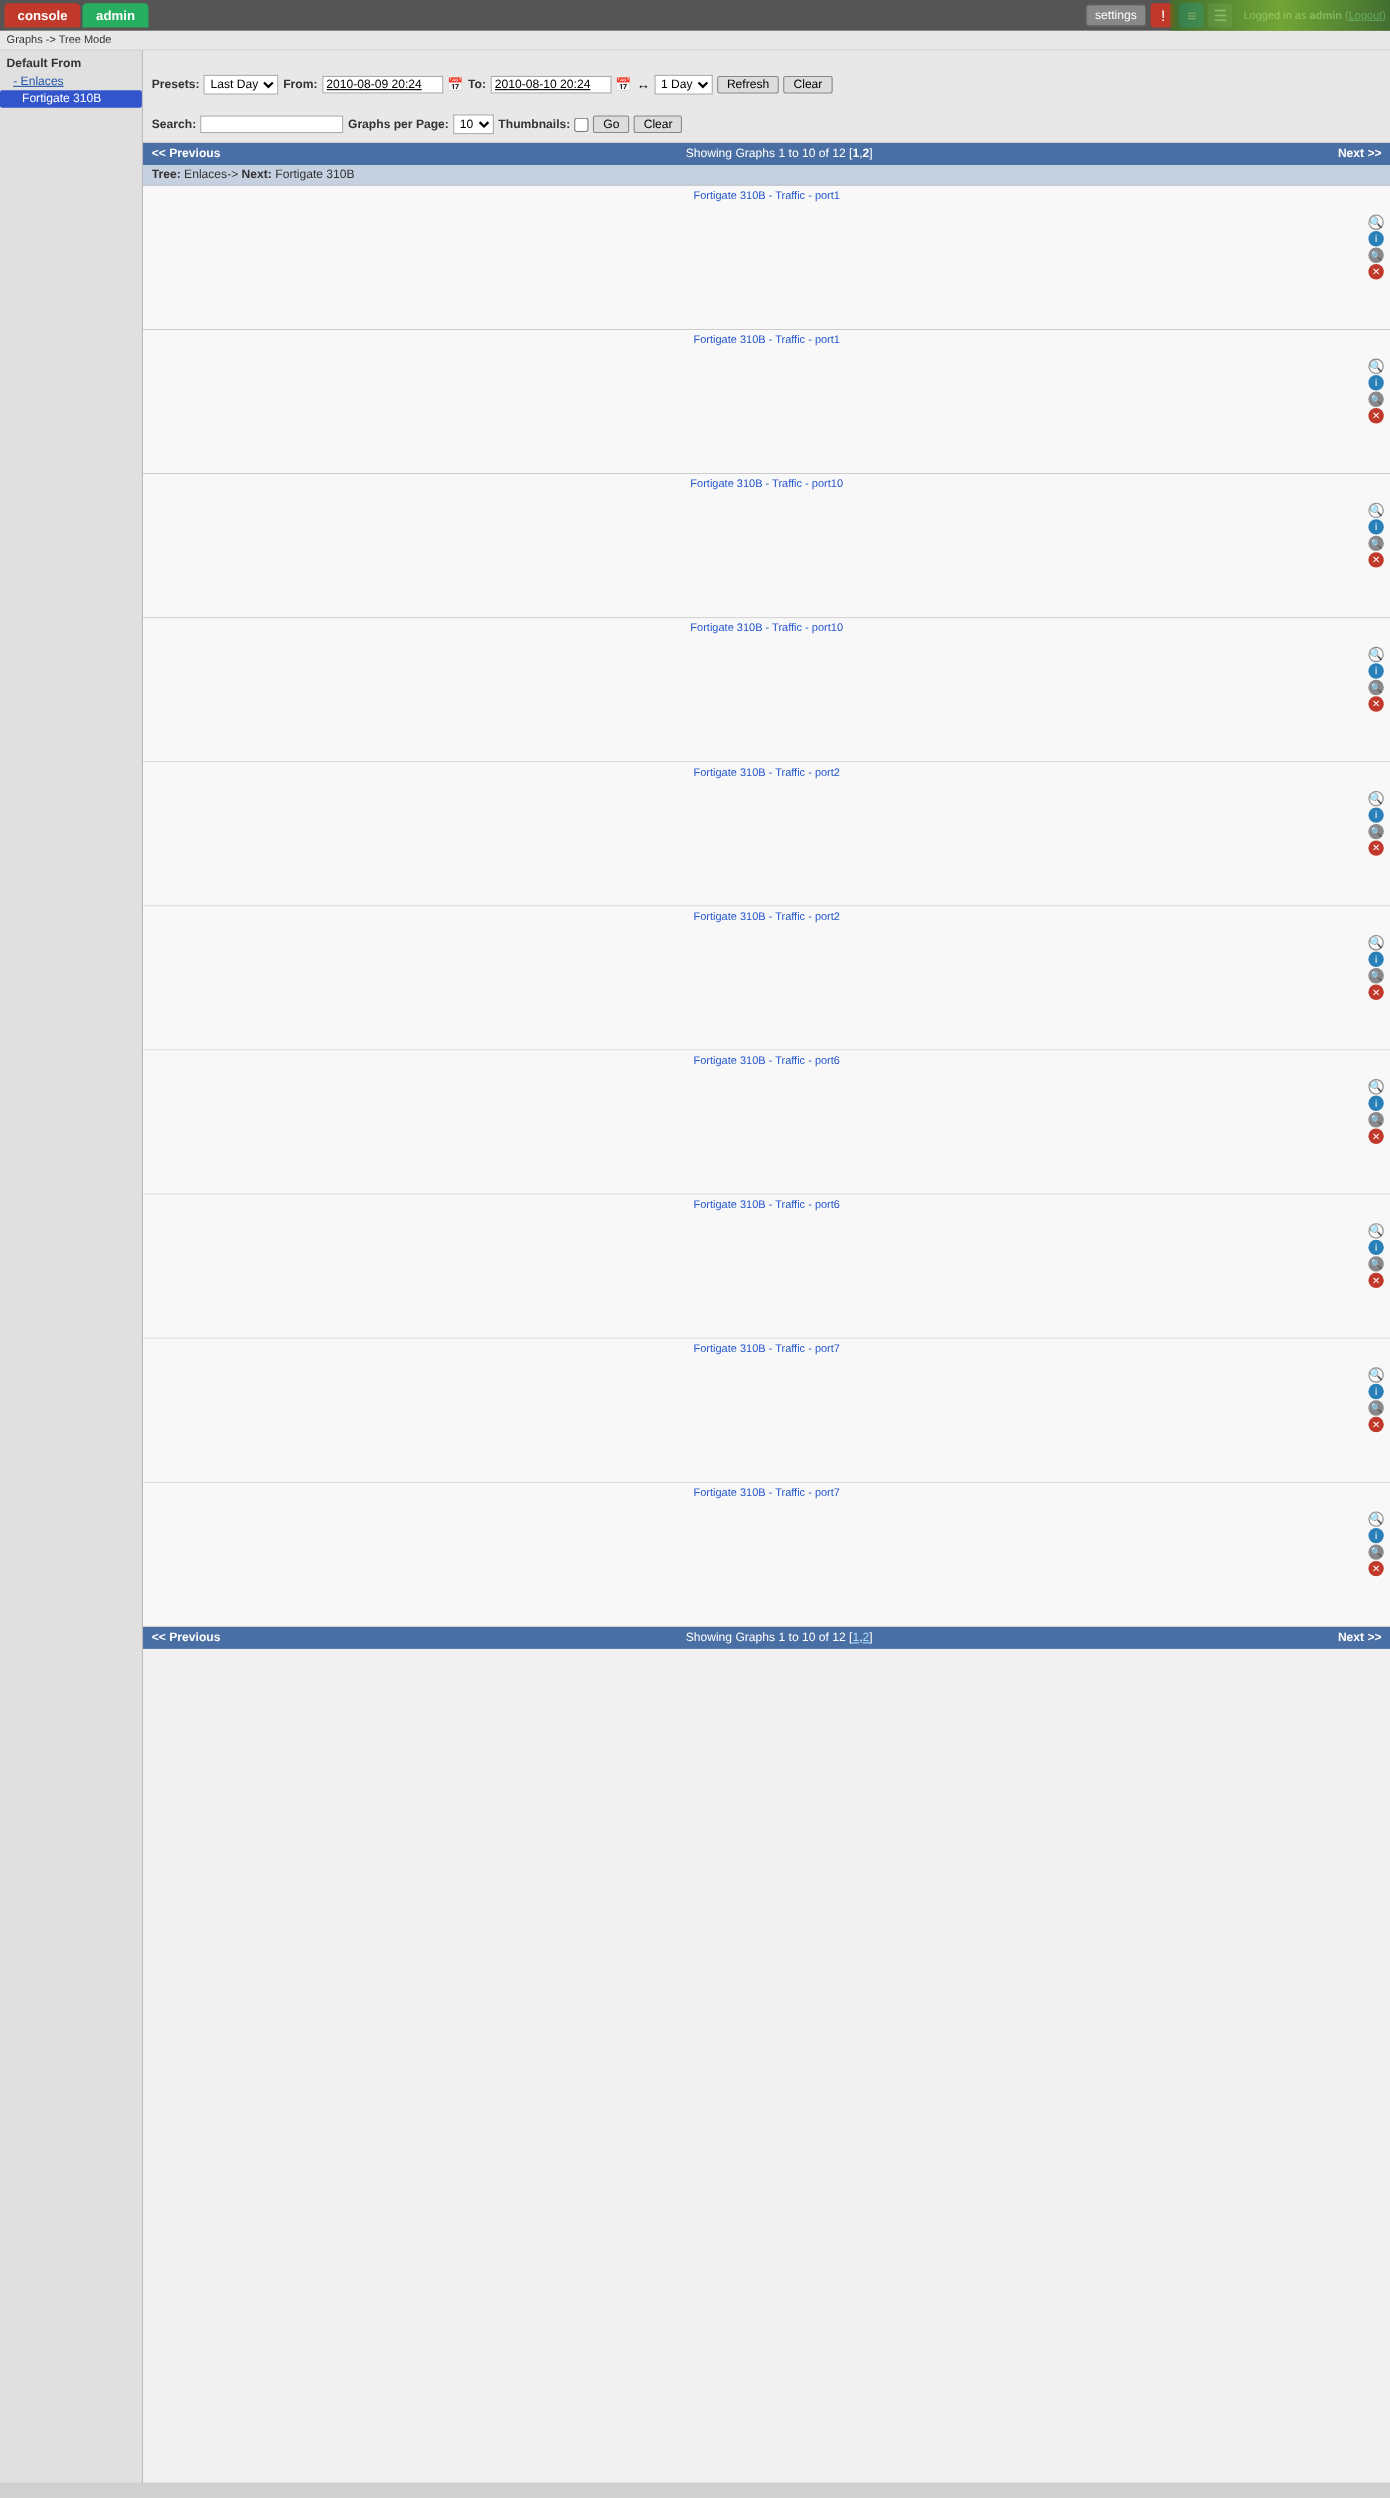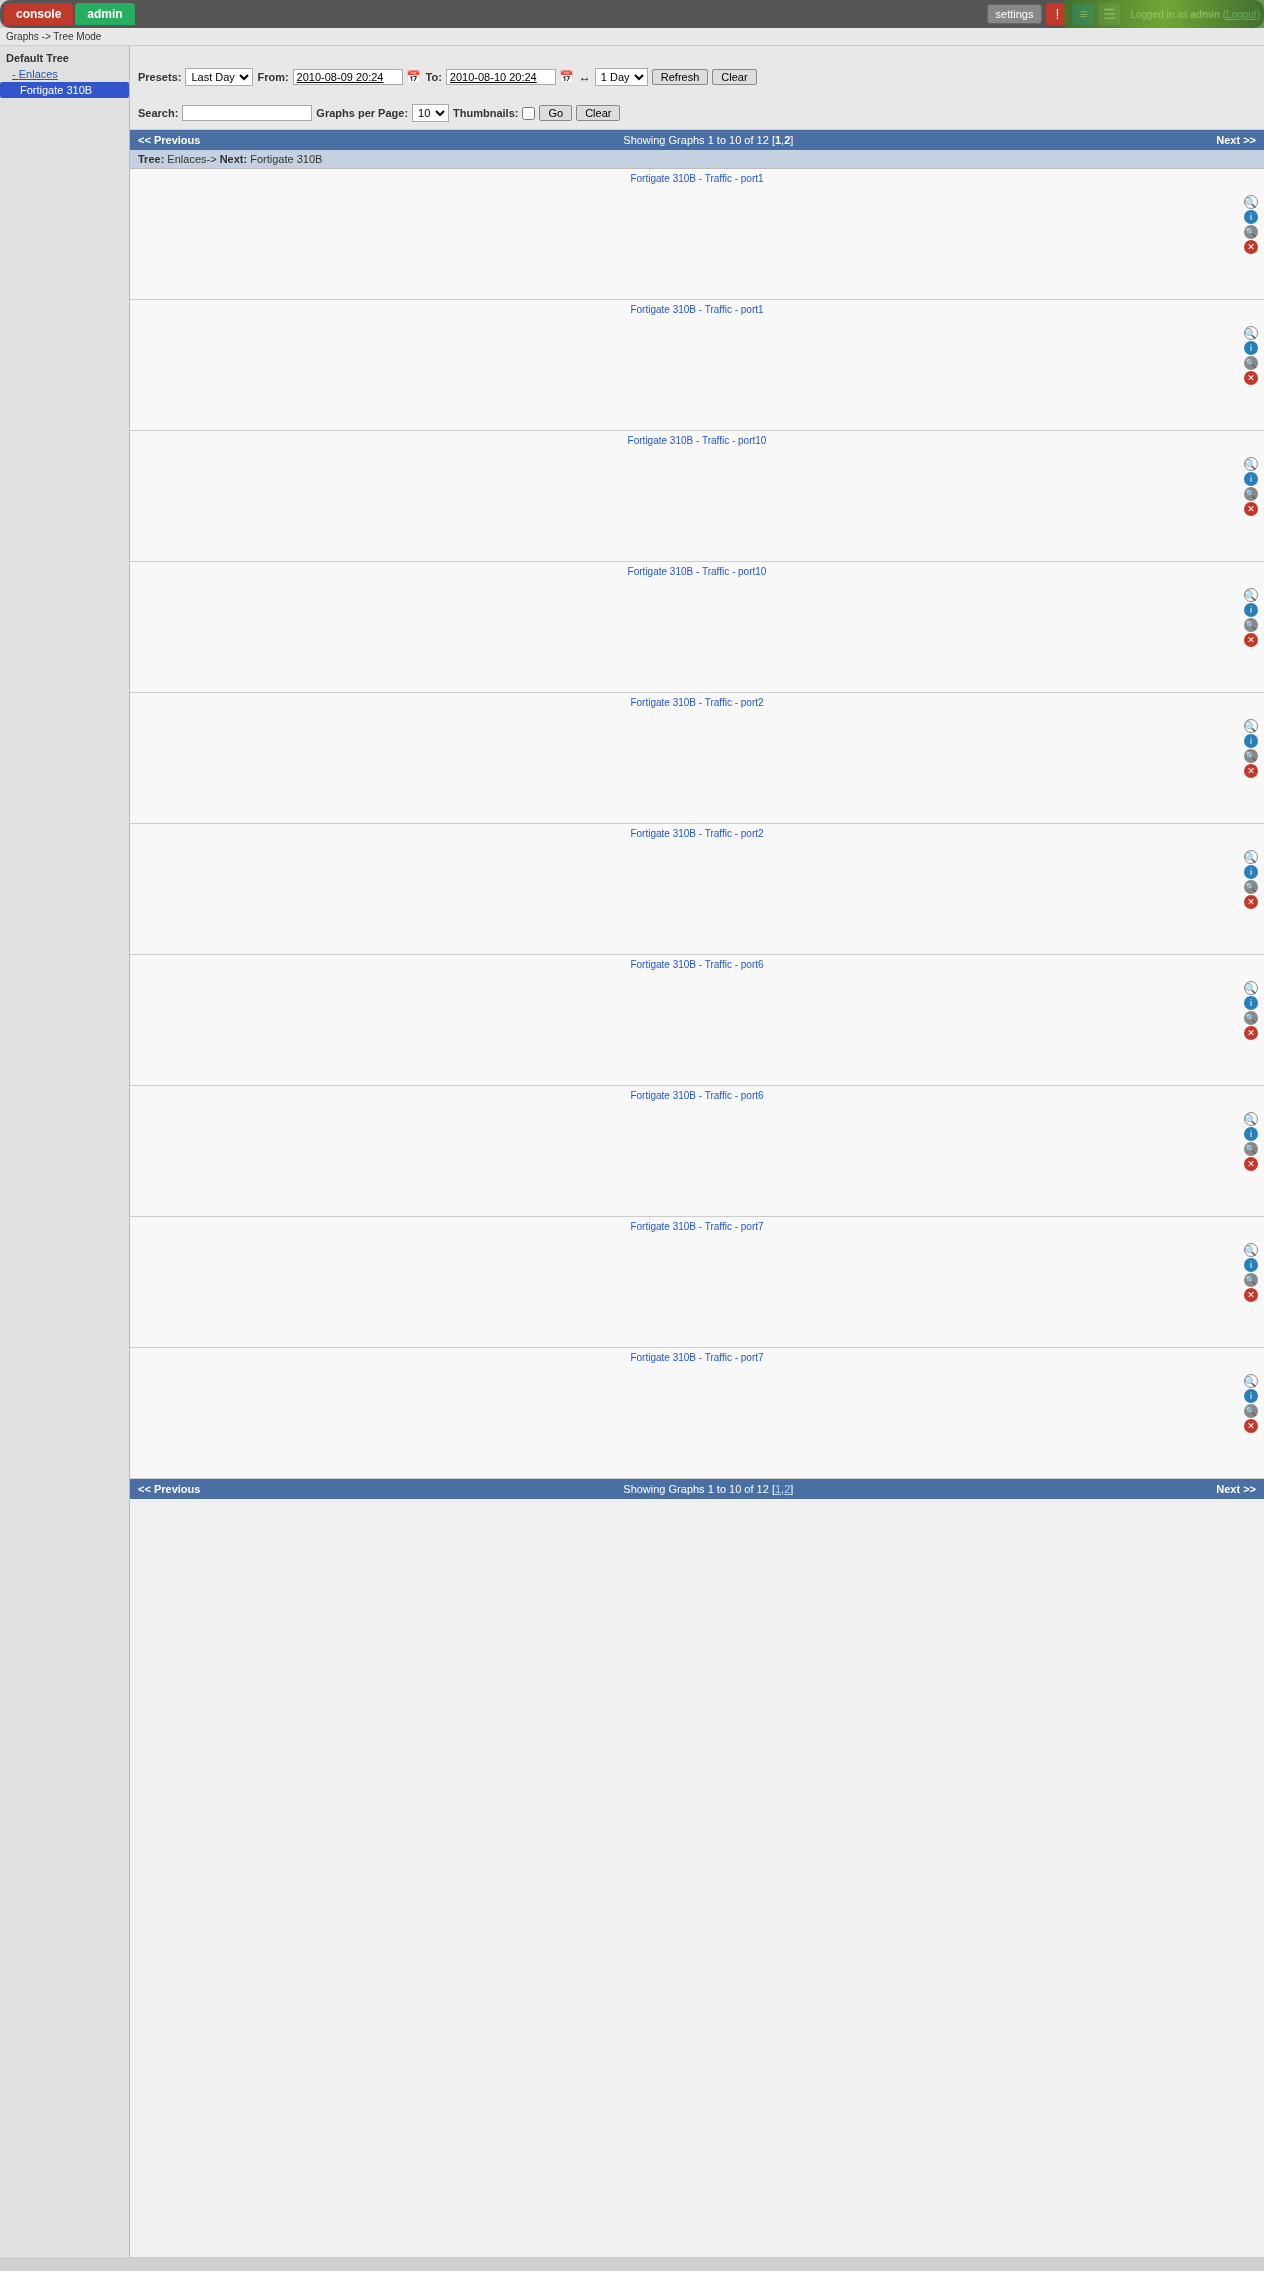--- a/index.html
+++ b/index.html
@@ -5,21 +5,20 @@
     * { margin: 0; padding: 0; box-sizing: border-box; }
     body { font-family: Arial, Helvetica, sans-serif; font-size: 11px; background: #d0d0d0; }
 
     
     .top-nav {
       display: flex;
       align-items: center;
       background: #555;
       height: 28px;
       padding: 0 4px;
-      border-radius: 10px;
     }
     .nav-tab {
       padding: 4px 12px;
       border-radius: 4px 4px 0 0;
       font-size: 12px;
       font-weight: bold;
       cursor: pointer;
       border: none;
     }
     .nav-tab.console { background: #c0392b; color: white; margin-right: 2px; }
@@ -274,21 +273,21 @@
       Logged in as <b>admin</b> (<a>Logout</a>)
     </span>
   </div>
 </div>
 
 <div class="breadcrumb-bar">Graphs -&gt; Tree Mode</div>
 
 <div class="main-layout">
 
   <div class="sidebar">
-    <div class="sidebar-item tree-label">Default Tree</div>
+    <div class="sidebar-item tree-label">Default From</div>
     <div class="sidebar-item group">
       <span>- </span><span>Enlaces</span>
     </div>
     <div class="sidebar-item selected">Fortigate 310B</div>
   </div>
 
   <div class="content">
 
     <div class="graph-filters">
       <div class="filter-row">

